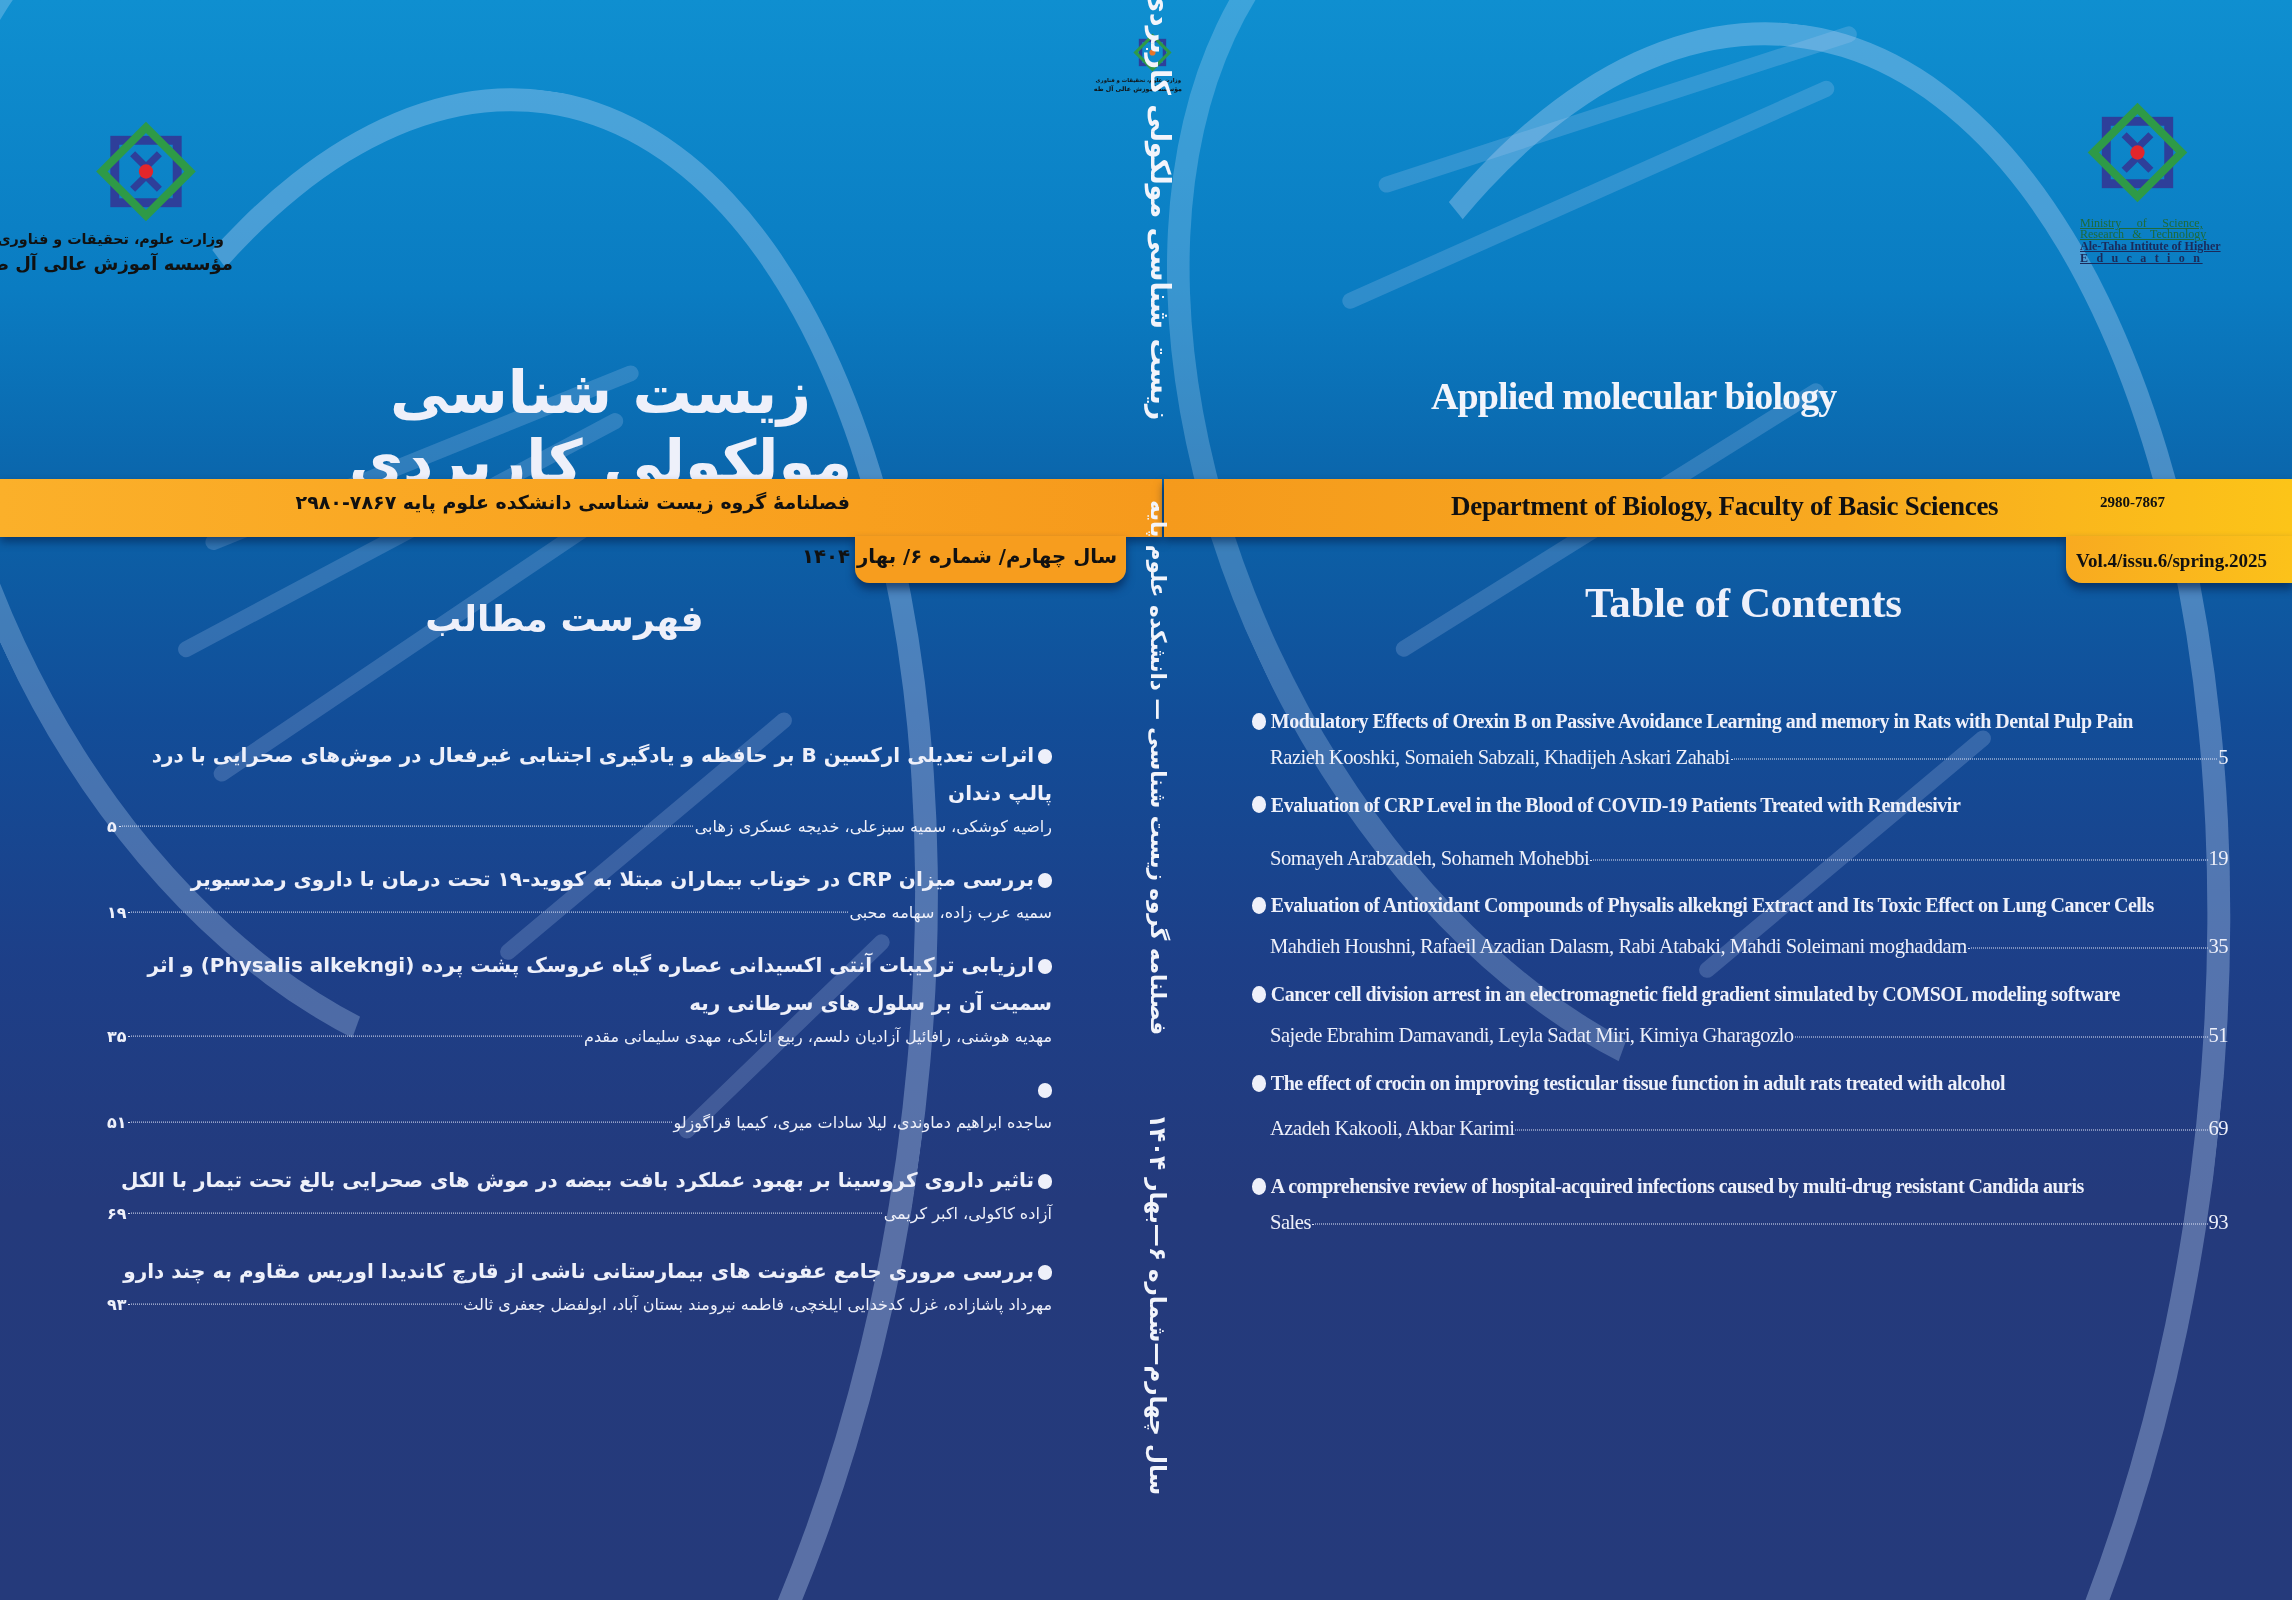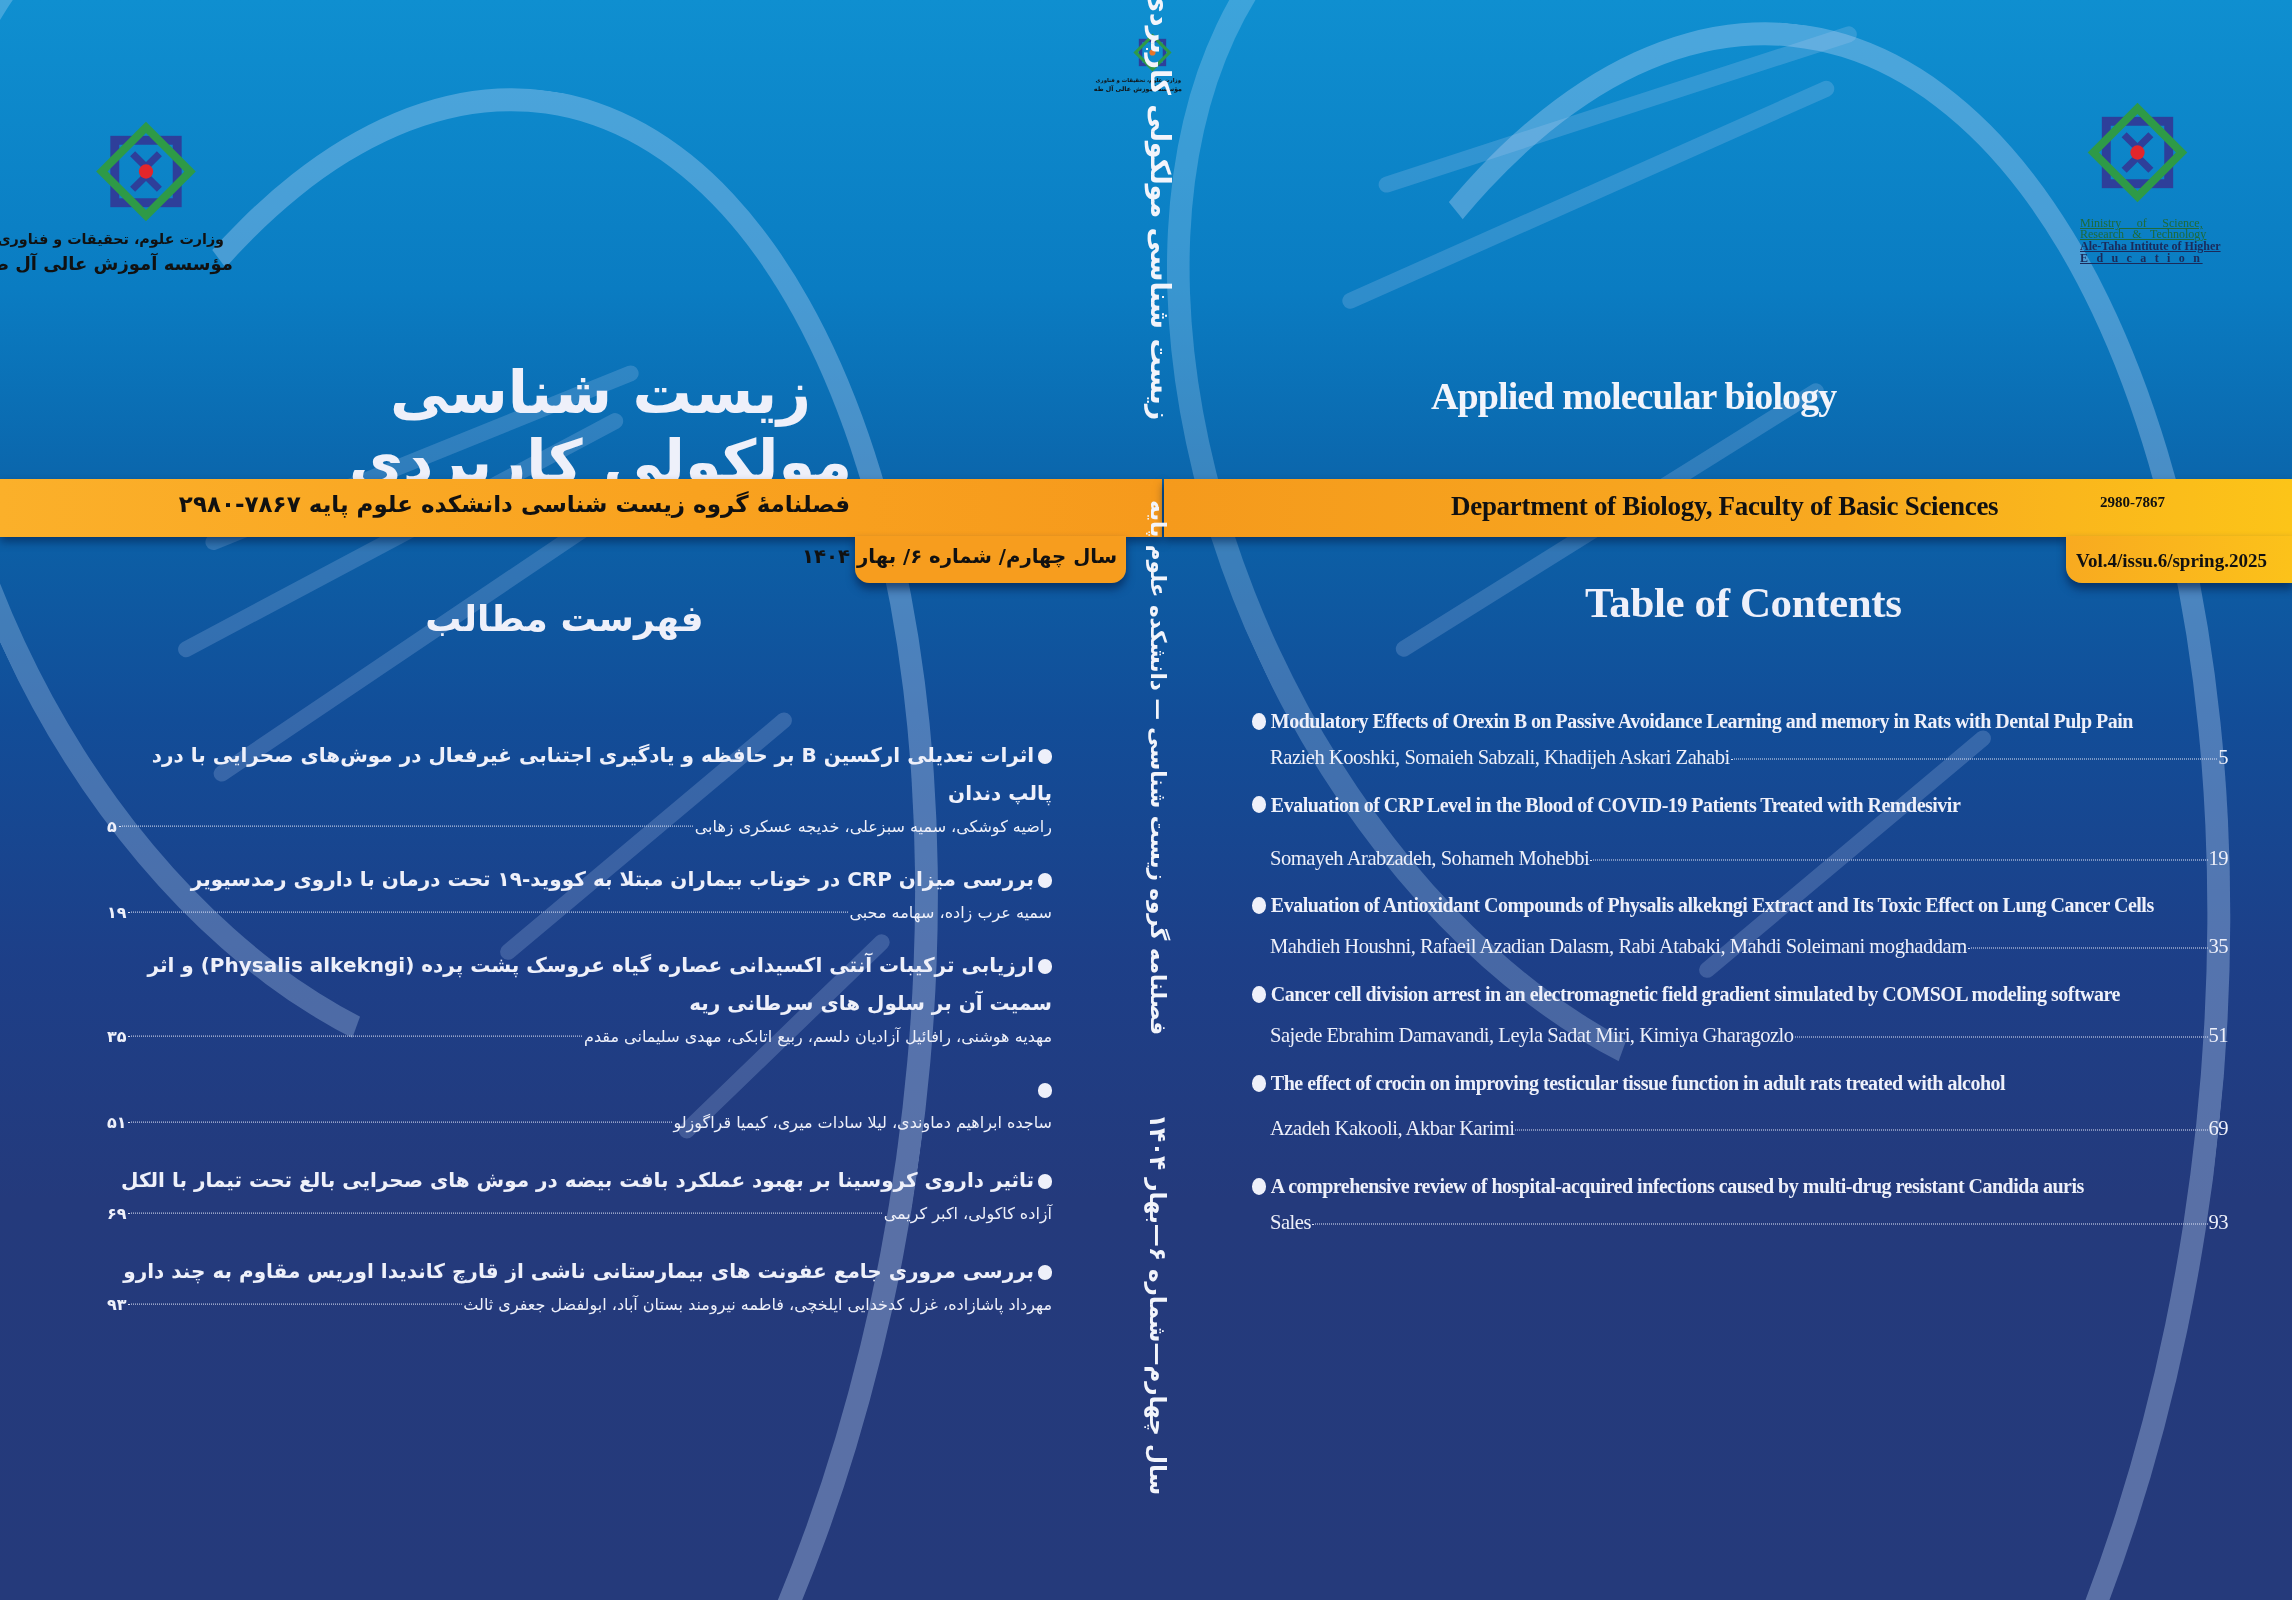--- a/index.html
+++ b/index.html
@@ -22,21 +22,21 @@
     font-family:"DejaVu Sans", sans-serif; font-weight:bold; font-size:59px; color:#eef0fa; letter-spacing:-1.8px; }
   .title-en { position:absolute; left:1431px; top:374px; font-size:38px; font-weight:bold; color:#f2f4fb; letter-spacing:-0.9px; white-space:nowrap; }
 
   .band { position:absolute; top:479px; height:58px; box-shadow:0 5.4px 9px rgba(0,20,60,0.55); }
   .band-fa { left:0; width:1162px; background:linear-gradient(90deg,#fbb02a 0%, #f9a21f 60%, #f69a1c 100%); }
   .band-en { left:1164px; width:1128px; background:linear-gradient(90deg,#f59a1c 0%, #f8a920 60%, #fcc418 100%); }
   .tab { position:absolute; top:536px; height:47px; box-shadow:0 5.4px 9px rgba(0,20,60,0.55); }
   .tab-fa { left:855px; width:271px; background:#f79d1e; border-radius:0 0 14.3px 14.3px; }
   .tab-en { left:2066px; width:227px; background:linear-gradient(90deg,#f8aa20,#fcc21a); border-radius:0 0 0 16px; }
   .band-text-fa { position:absolute; left:313px; top:491px; width:537px; direction:rtl; text-align:right;
-    font-family:"DejaVu Sans", sans-serif; font-weight:bold; font-size:23px; color:#111; white-space:nowrap; }
+    font-family:"DejaVu Sans", sans-serif; font-weight:bold; font-size:19px; color:#111; white-space:nowrap; }
   .band-text-en { position:absolute; left:1451px; top:491px; font-weight:bold; font-size:27px; color:#111; white-space:nowrap; letter-spacing:-0.3px; }
   .band-issn-en { position:absolute; left:2100px; top:494px; font-weight:bold; font-size:15px; color:#111; white-space:nowrap; }
   .tab-text-fa { position:absolute; left:864px; top:545px; width:253px; text-align:center; direction:rtl;
     font-family:"DejaVu Sans", sans-serif; font-weight:bold; font-size:19.7px; color:#111; white-space:nowrap; }
   .tab-text-en { position:absolute; left:2076px; top:550px; font-weight:bold; font-size:19px; color:#111; white-space:nowrap; }
 
   .toc-head-fa { position:absolute; left:421px; top:598px; width:287px; text-align:center; direction:rtl;
     font-family:"DejaVu Sans", sans-serif; font-weight:bold; font-size:36px; color:#eef0fa; }
   .toc-head-en { position:absolute; left:1585px; top:578px; font-size:43px; font-weight:bold; color:#eef0fa; white-space:nowrap; letter-spacing:-0.4px; }
 

